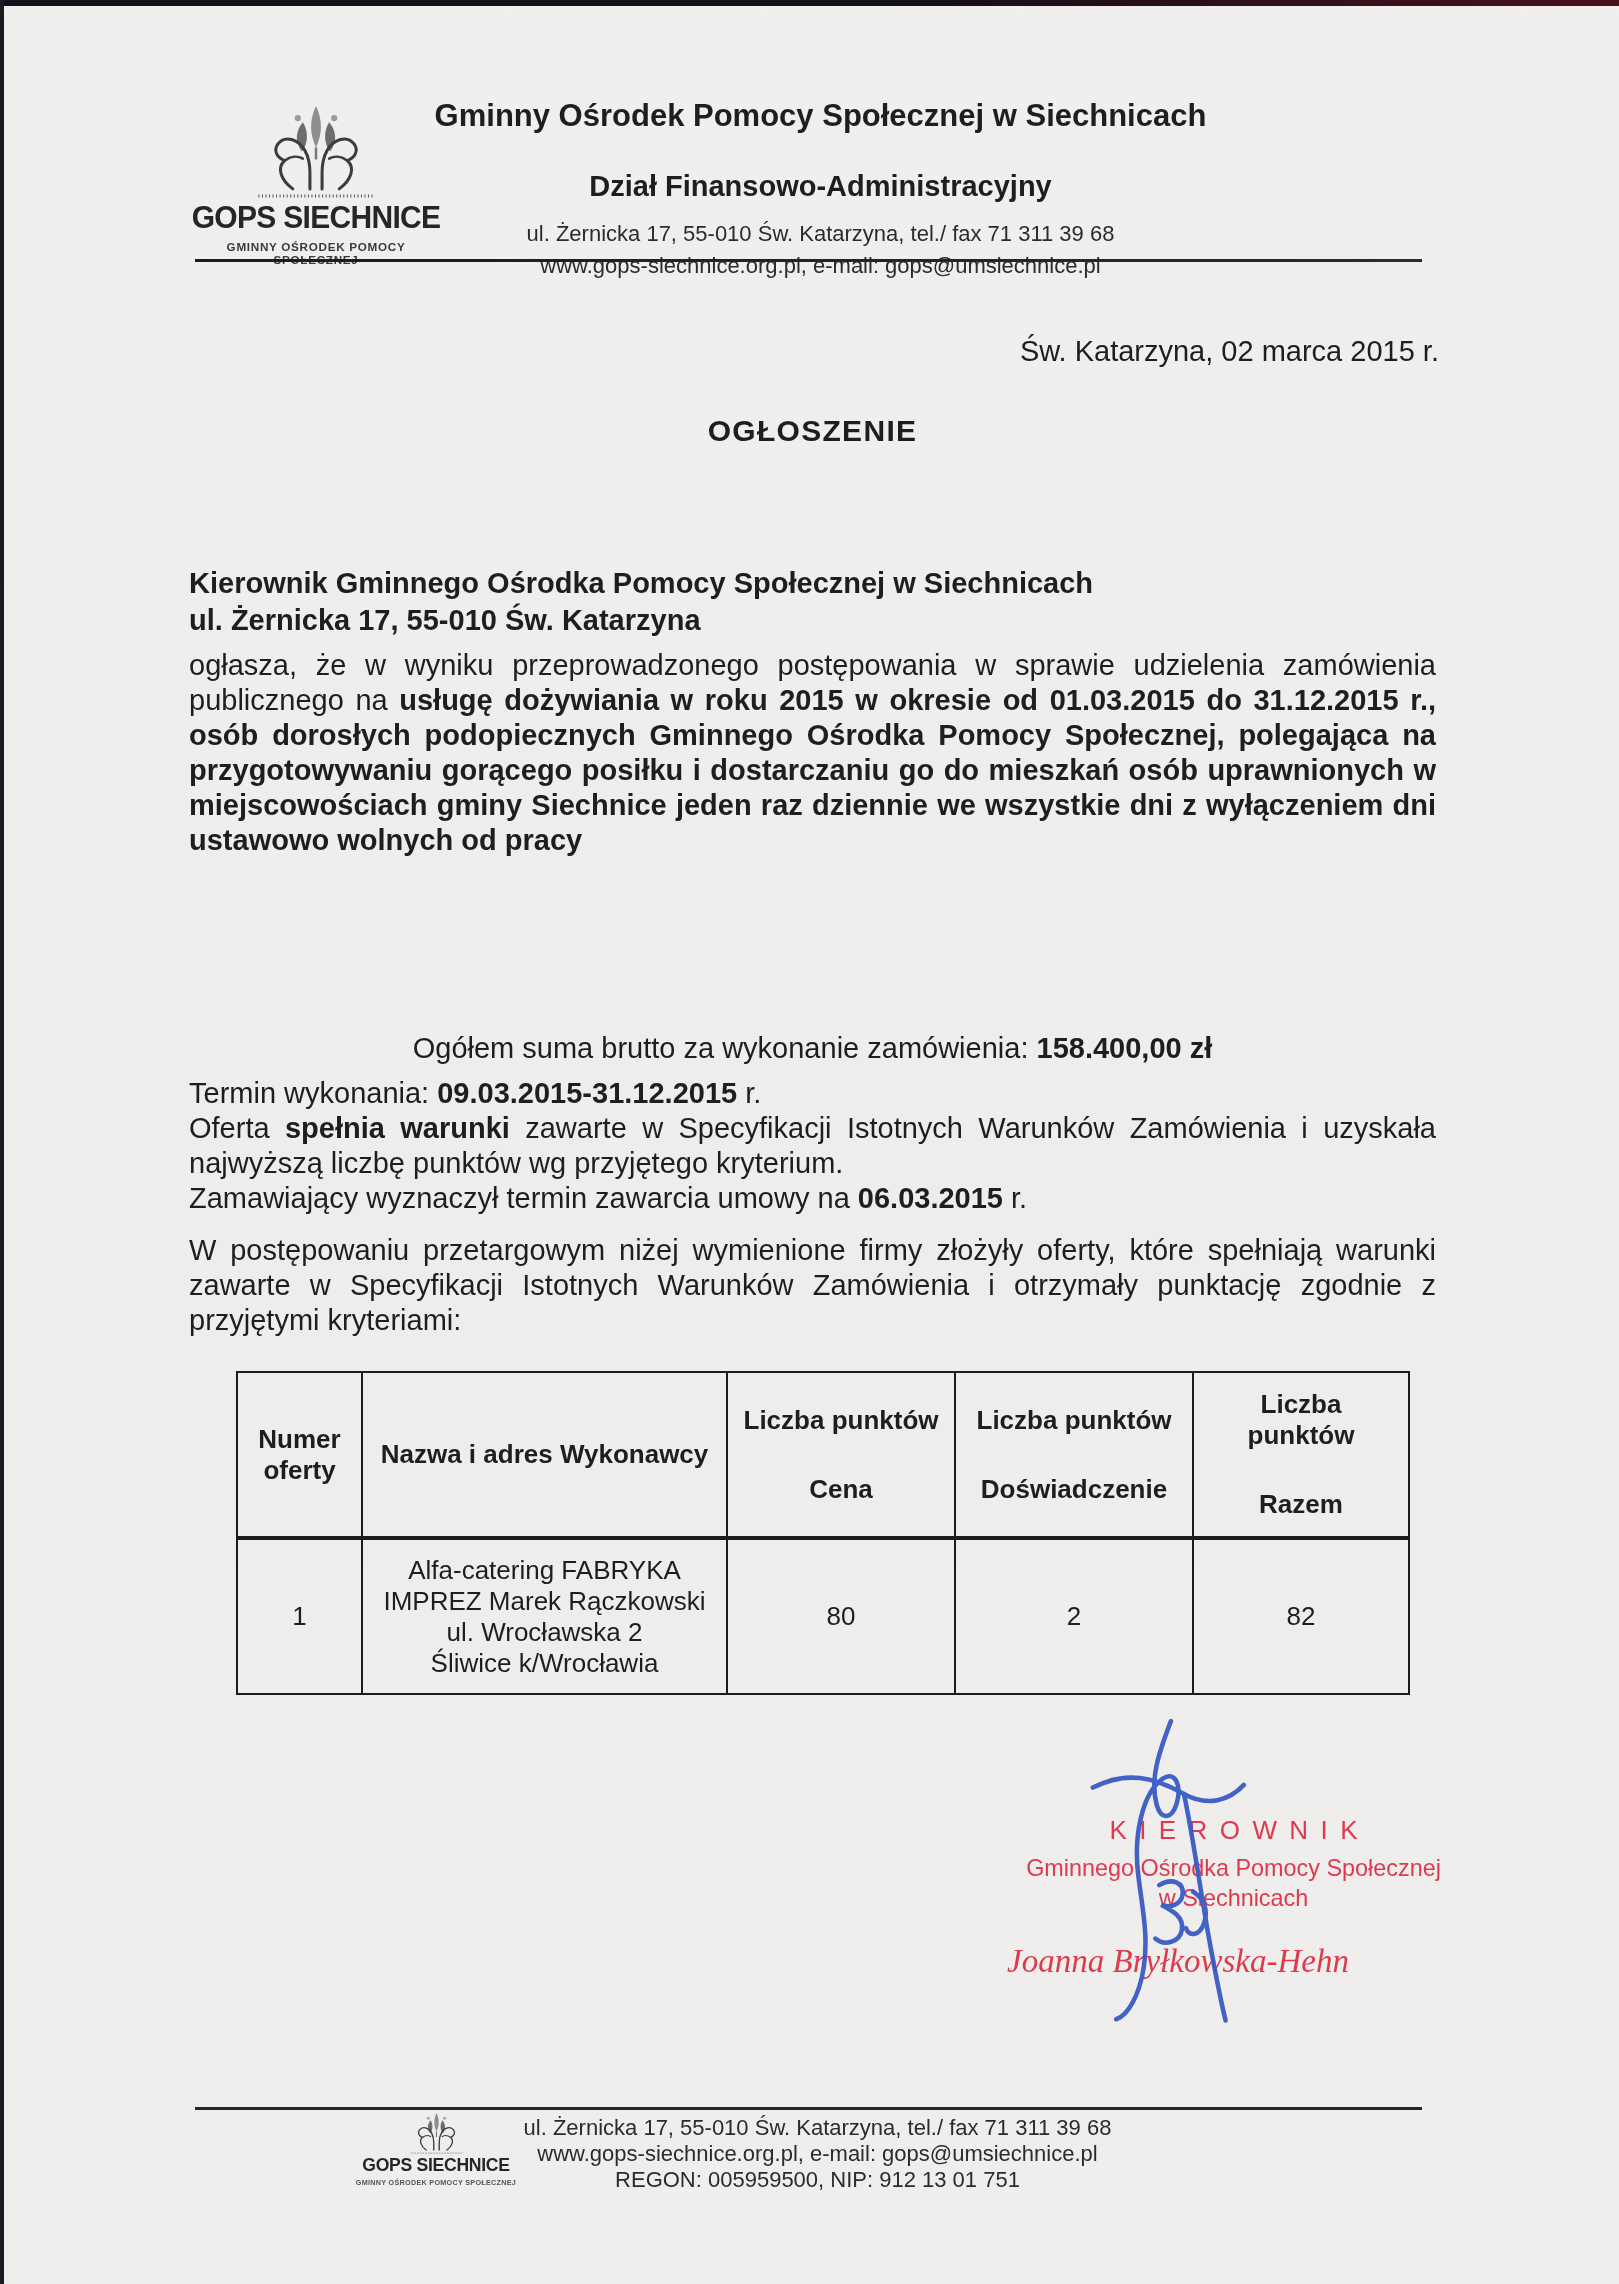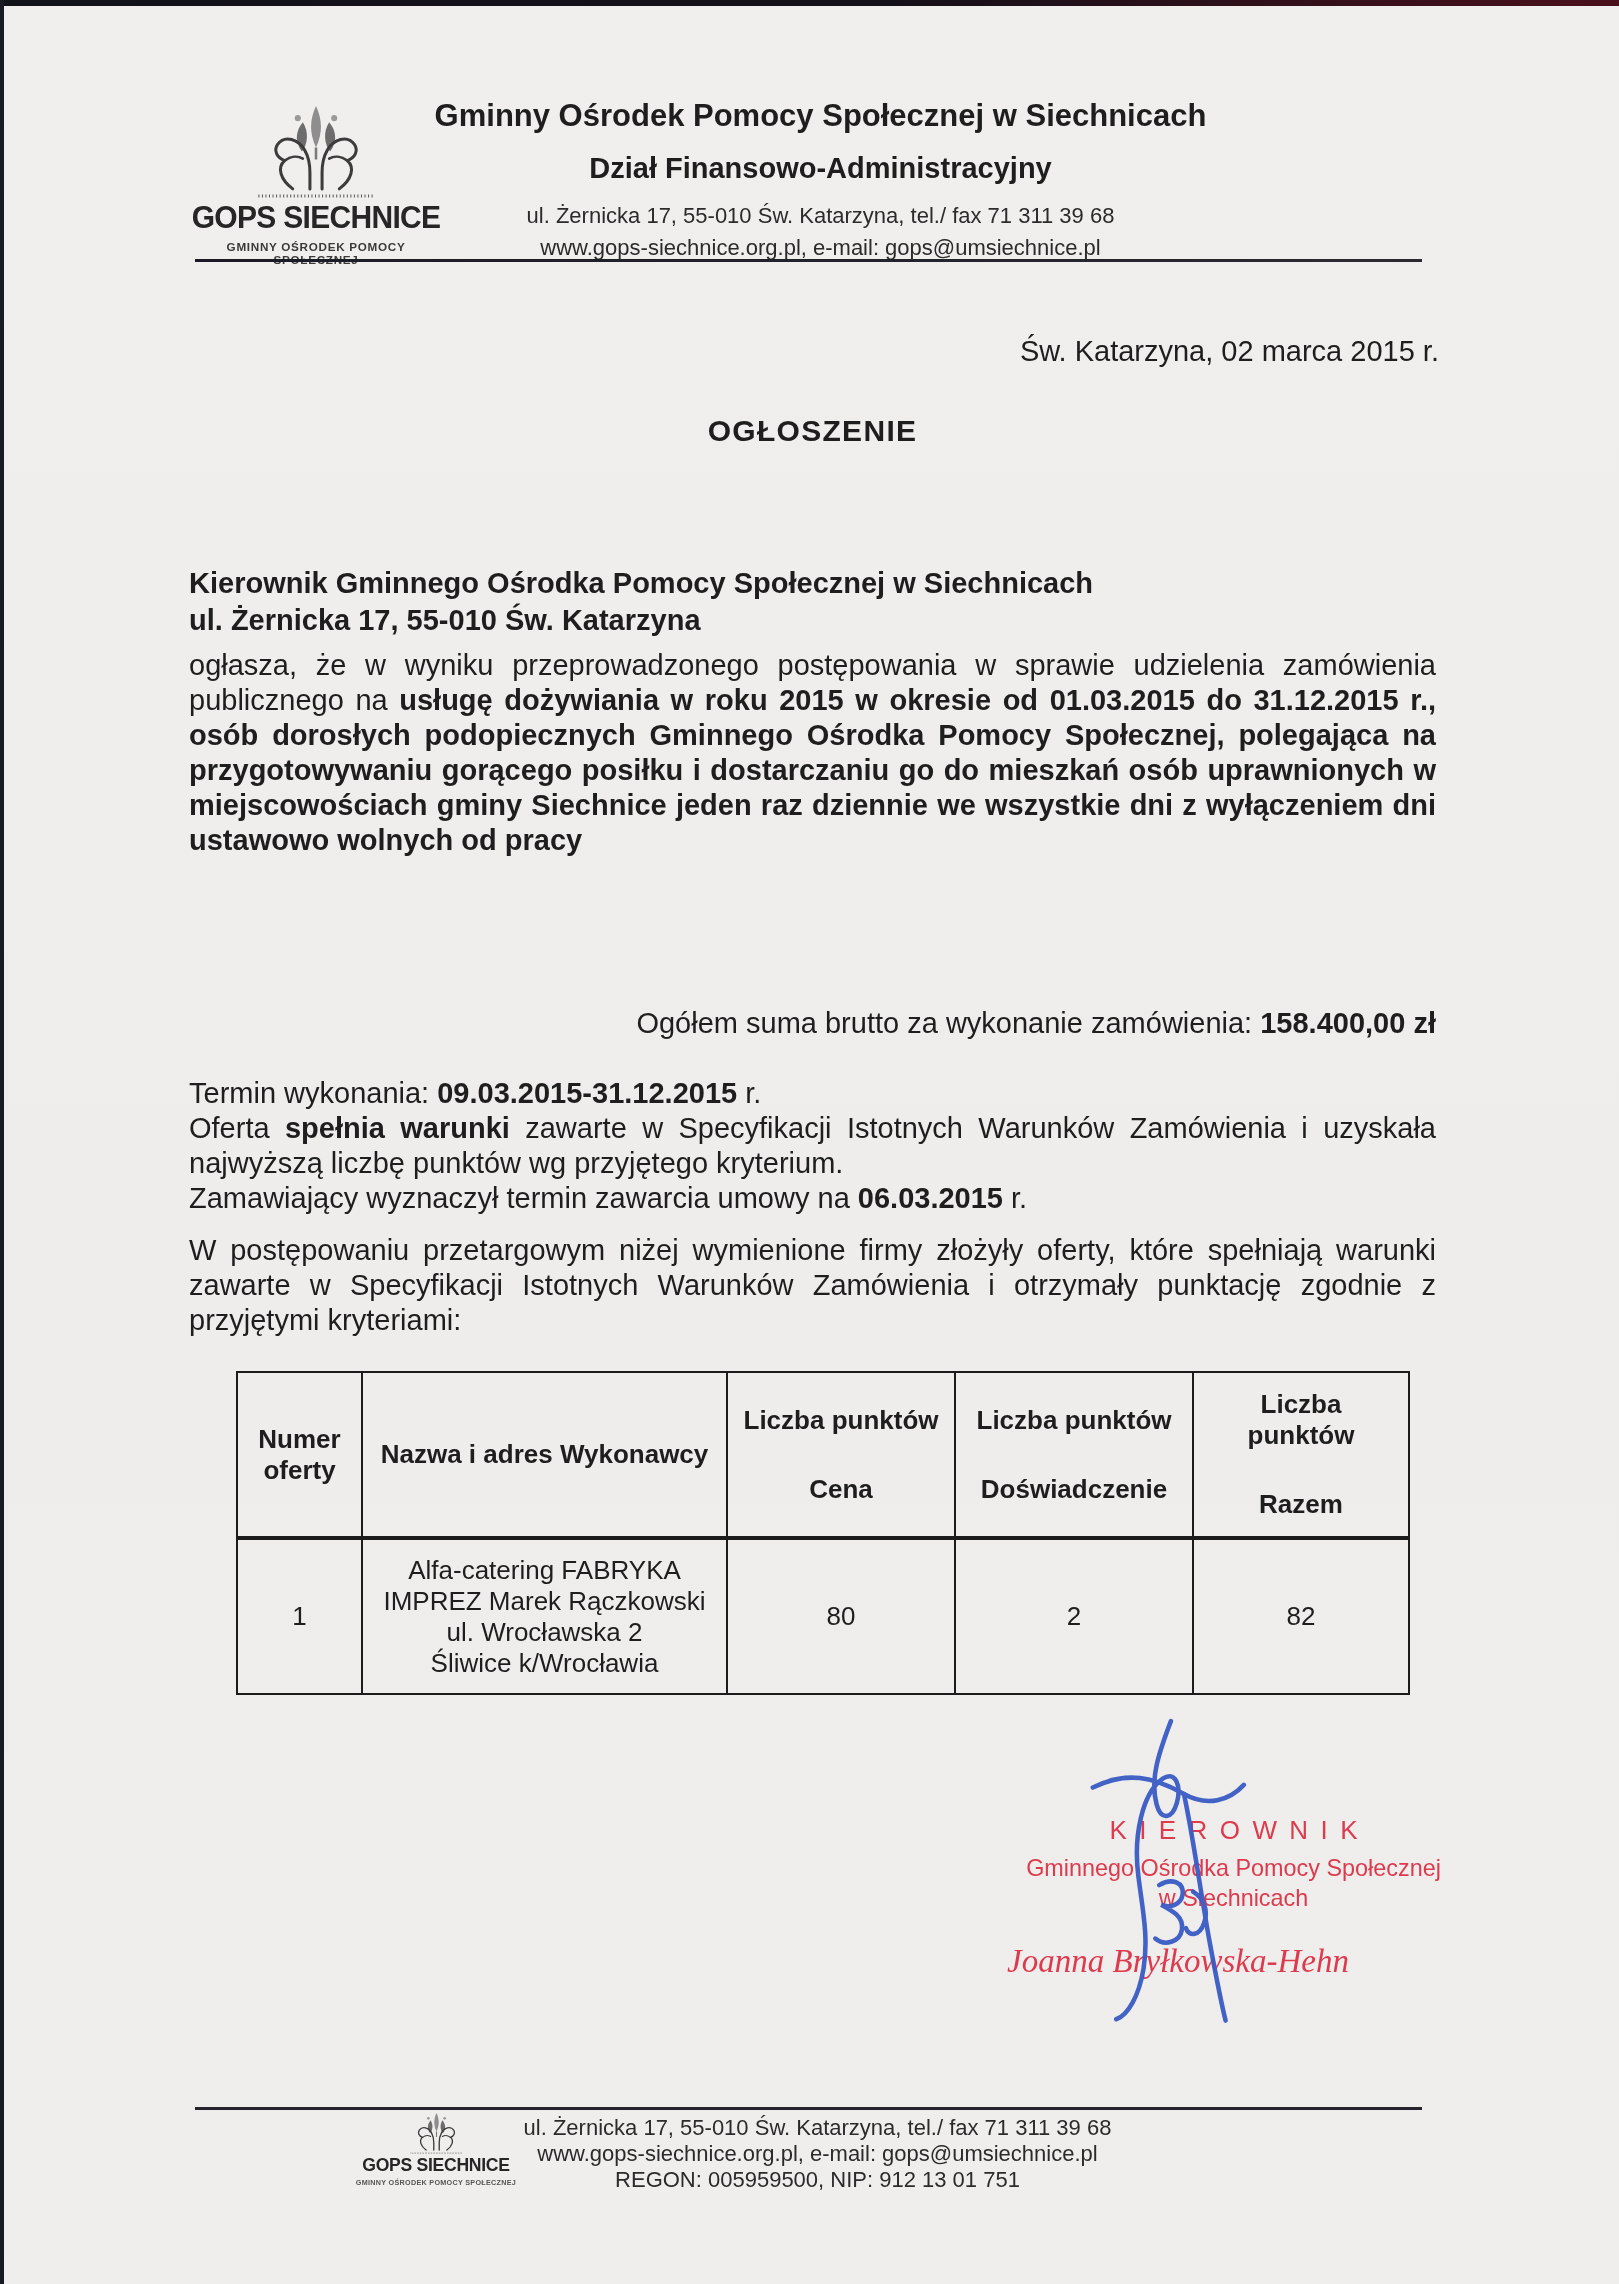--- a/index.html
+++ b/index.html
@@ -14,38 +14,38 @@
 
   
   .header-logo {position:absolute; left:189px; top:104px; width:254px; text-align:center;}
   .header-logo svg.logo-icon {width:130px; height:96px; display:block; margin:0 auto;}
   .logo-name {font-size:30px; font-weight:700; letter-spacing:-0.7px; color:#262626; margin-top:1.3px;
     transform:scaleY(1.05);}
   .logo-sub {font-size:11.7px; font-weight:700; letter-spacing:0.7px; color:#3a3a3a; margin-top:5.2px;}
 
   .header-text {position:absolute; left:417px; top:98px; width:807px; text-align:center;}
   .org-name {font-size:31px; font-weight:700;}
-  .dept {font-size:29px; font-weight:700; margin-top:18px;}
+  .dept {font-size:29px; font-weight:700; margin-top:36px;}
   .addr {font-size:22px; margin-top:18px; color:#2b2b2b;}
   .web  {font-size:22px; margin-top:5.9px; color:#2b2b2b;}
   .header-rule {position:absolute; left:195px; top:259px; width:1227px; height:3.3px;
     background:linear-gradient(90deg,#1b1b25,#2a2a31);}
 
   
   .date-line {position:absolute; top:335px; right:181px; font-size:29px;}
   .doc-title {position:absolute; top:414px; left:189px; width:1247px; text-align:center;
     font-size:30px; font-weight:700; letter-spacing:1.3px;}
   .p {position:absolute; left:189px; width:1247px; font-size:29px; line-height:35px;
     text-align:justify;}
   .p1 {top:453px;}
   .p-addressee {position:absolute; top:565px; left:189px; width:1247px; text-align:left;
     font-weight:700; font-size:29px; line-height:37px;}
   .p2 {top:648px;}
   .p3 {top:905px;}
-  .p4 {top:1006px; text-align:right;}
+  .p4 {top:1031px; text-align:center;}
   .p-terms {top:1076px;}
   .p5 {top:1233px;}
   .b {font-weight:700;}
   .u {text-decoration:underline; text-decoration-thickness:2px; text-underline-offset:5.9px;}
 
   
   table.offers {position:absolute; left:236px; top:1371px; width:1172px; border-collapse:collapse;
     table-layout:fixed;}
   table.offers td {border:2.6px solid #1c1c1c; text-align:center; vertical-align:middle;
     font-size:26px; padding:0 5.2px;}

